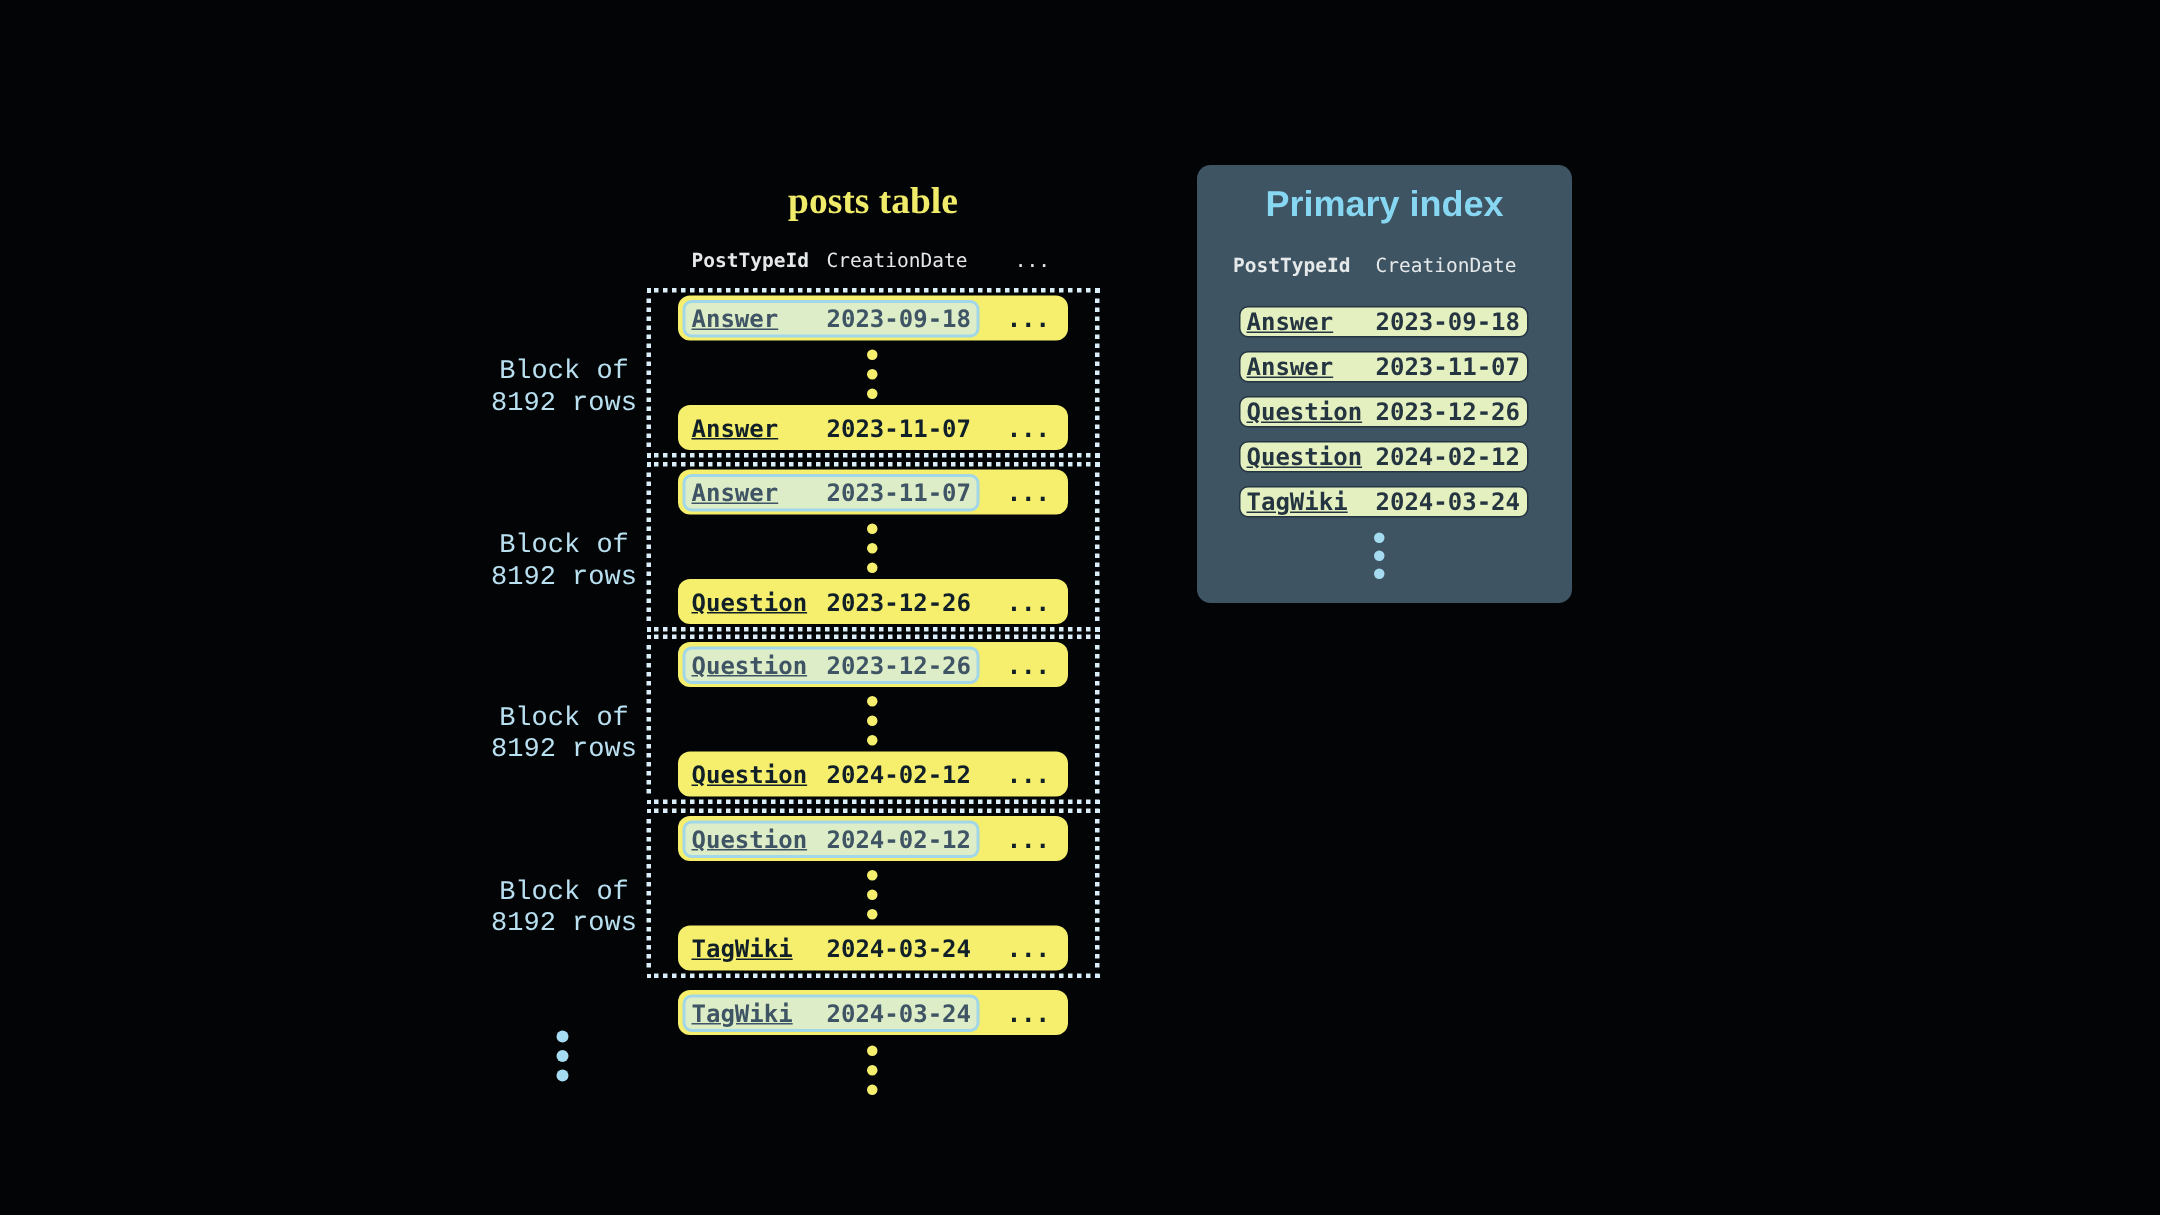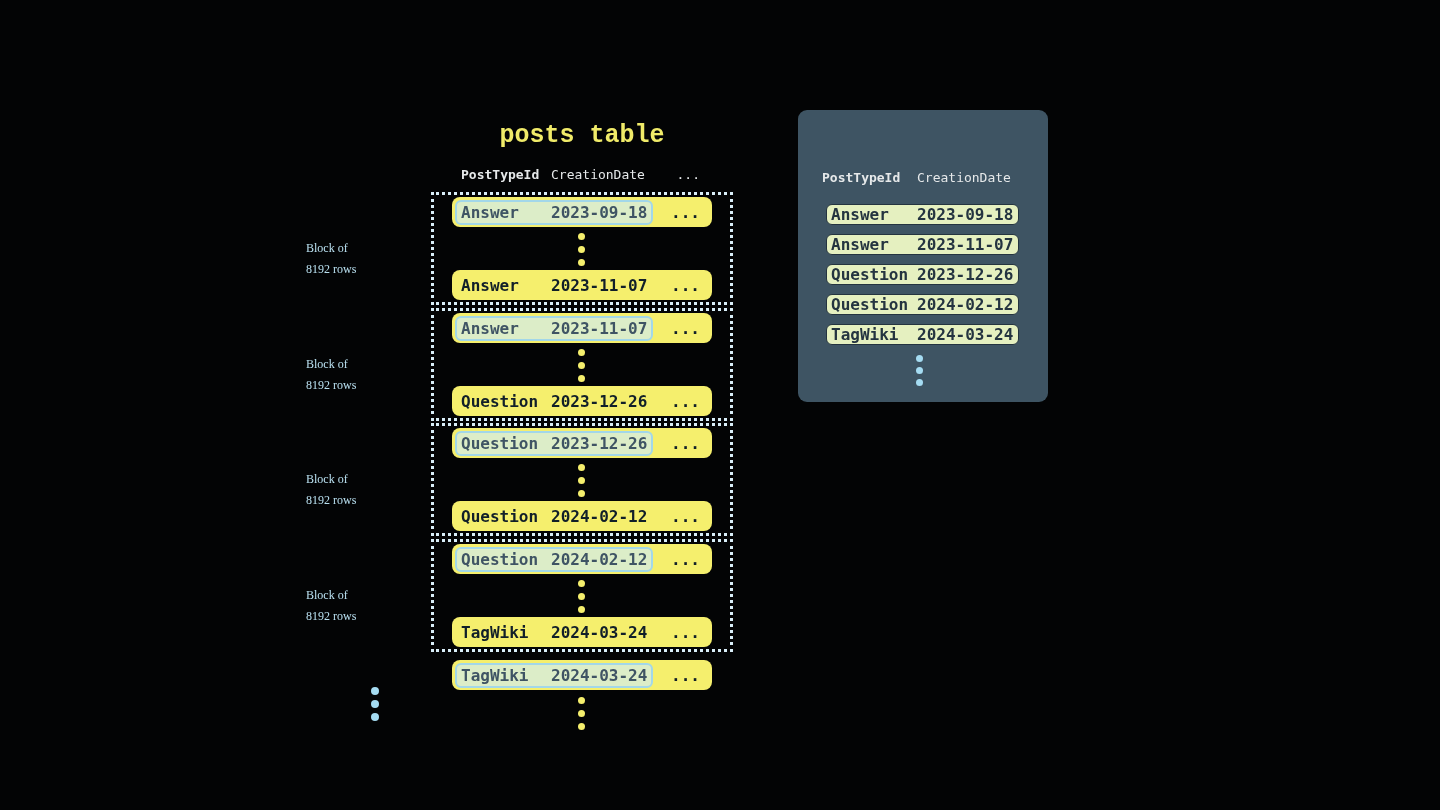--- a/index.html
+++ b/index.html
@@ -8,21 +8,21 @@
     --block-border:#d9eef8; --label-blue:#b9e0f0; --dot-blue:#a5dcf2;
     --panel-bg:#3e5463; --panel-title:#87d7f3; --header-text:#e6e9ea;
     --index-row-bg:#e5f0c0; --index-row-text:#243440; --posts-title:#f0eb69;
   }
   html,body{margin:0;padding:0;background:var(--background);}
   .stage{position:relative;width:1440px;height:810px;overflow:hidden;
          font-family:"DejaVu Sans Mono","Liberation Mono",monospace;}
 
   
   .pt-title{position:absolute;left:432px;top:121px;width:300px;text-align:center;
-    font-family:Liberation Mono, monospace;font-size:25px;font-weight:600;
+    font-family:Liberation Serif, serif;font-size:25px;font-weight:600;
     color:var(--posts-title);}
   .pt-header{position:absolute;left:452px;top:167px;width:260px;box-sizing:border-box;
     display:flex;padding:0 12px 0 9px;font-size:13px;color:var(--header-text);white-space:pre;}
   .h-type{width:90px;font-weight:bold;}
   .h-more{margin-left:auto;}
 
   
   .block{position:absolute;left:431px;width:302px;height:113px;box-sizing:border-box;
     border:3px dotted var(--block-border);}
   .b1{top:192px}.b2{top:308px}.b3{top:423px}.b4{top:539px}
@@ -32,36 +32,36 @@
     border-radius:8px;background:var(--row-yellow);display:flex;align-items:center;
     padding:0 12px 0 3px;font-size:16px;font-weight:bold;color:var(--row-text);
     white-space:nowrap;}
   .row.first{top:2px}
   .row.last{top:75px}
   .row.overflow{left:452px;top:660px;}
   .cells{display:flex;align-items:center;padding:1px 4px;border:2px solid transparent;
     border-radius:6px;white-space:nowrap;}
   .cells.hl{background:var(--highlight-bg);border-color:var(--highlight-border);
     color:var(--highlight-text);}
-  .cell.type{display:inline-block;width:90px;}
+  .cell.type{display:inline-block;width:90px;text-decoration:underline;}
   .cell.more{margin-left:auto;}
 
   
   .vdots{position:absolute;display:flex;flex-direction:column;gap:6px;}
   .vdots i{width:7px;height:7px;border-radius:50%;background:var(--row-yellow);display:block;}
   .block .vdots{left:144px;top:38px;}
   .vdots.below{left:578px;top:697px;}
   .vdots.blue-left{left:371px;top:687px;gap:5px;}
   .vdots.blue-left i{width:8px;height:8px;background:var(--dot-blue);}
   .vdots.panel-dots{left:118px;top:245px;gap:5px;}
   .vdots.panel-dots i{background:var(--dot-blue);}
 
   
-  .block-label{position:absolute;left:306px;width:140px;text-align:left;
-    font-family:Liberation Serif, serif;font-size:12px;line-height:21px;
+  .block-label{position:absolute;left:306px;width:140px;text-align:center;
+    font-family:Liberation Mono, monospace;font-size:18px;line-height:21px;
     color:var(--label-blue);}
   .bl1{top:238px}.bl2{top:354px}.bl3{top:469px}.bl4{top:585px}
   .block-label span{display:block;}
 
   
   .panel{position:absolute;left:798px;top:110px;width:250px;height:292px;
     background:var(--panel-bg);border-radius:9px;}
   .panel-title{position:absolute;top:13px;left:0;width:100%;text-align:center;
     font-family:"Liberation Sans",sans-serif;font-size:24px;font-weight:600;
     color:var(--panel-title);}
@@ -204,20 +204,21 @@
       <i></i>
       <i></i>
     </div>
   <div class="vdots blue-left">
       <i></i>
       <i></i>
       <i></i>
     </div>
 
   <div class="panel">
+    <div class="panel-title">Primary index</div>
     <div class="pi-header">
       <span class="h-type">PostTypeId</span>
       <span class="h-date">CreationDate</span>
     </div>
     <div class="pi-row" style="top:94px">
       <span class="cell type">Answer</span>
       <span class="cell date">2023-09-18</span>
     </div>
     <div class="pi-row" style="top:124px">
       <span class="cell type">Answer</span>

